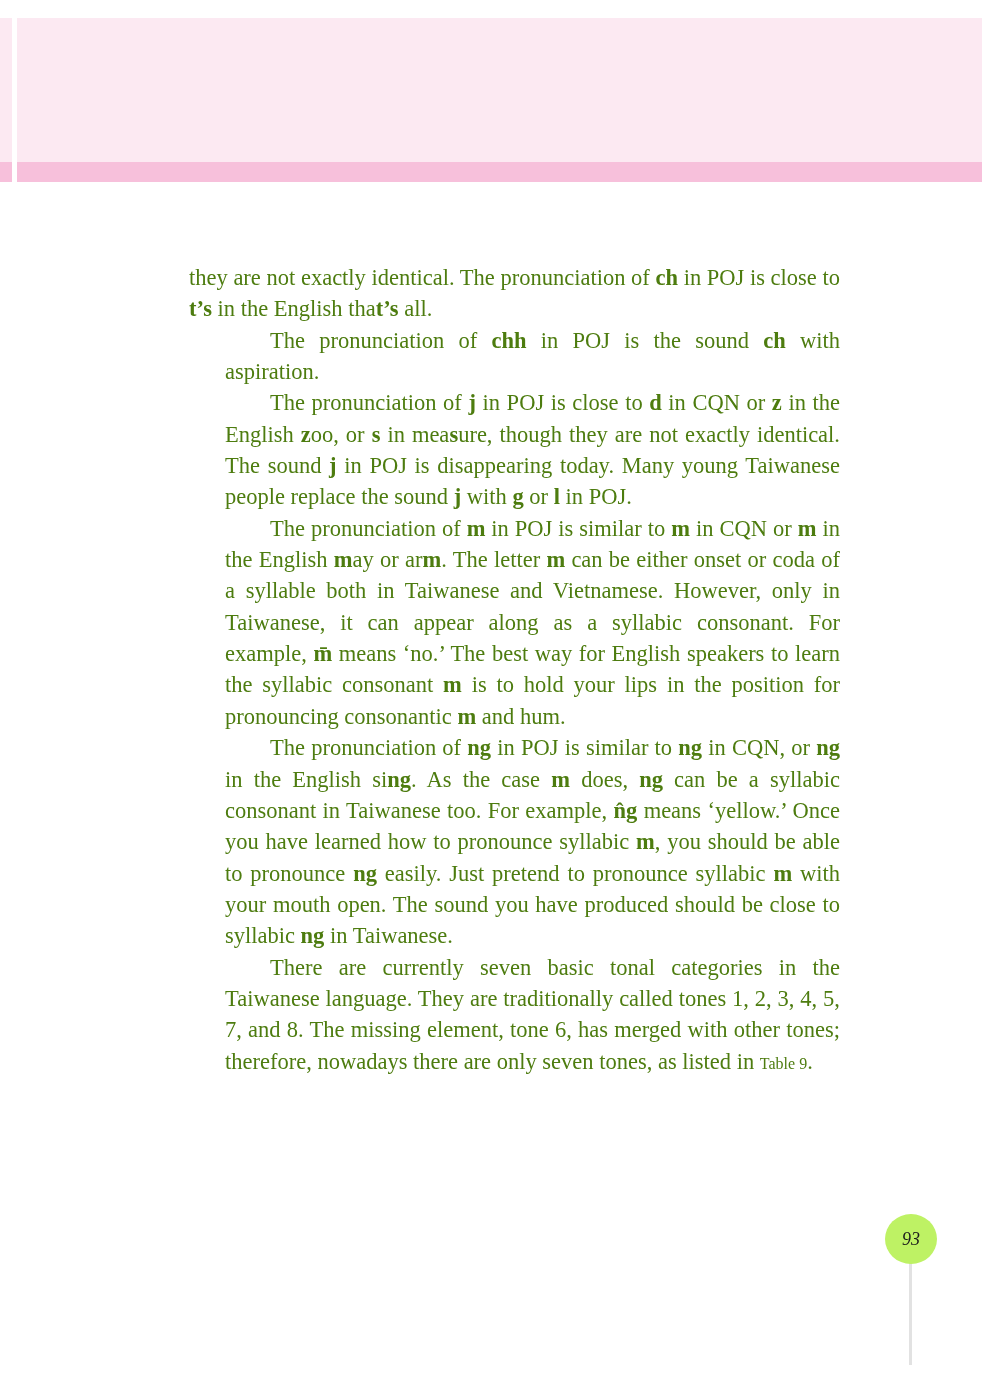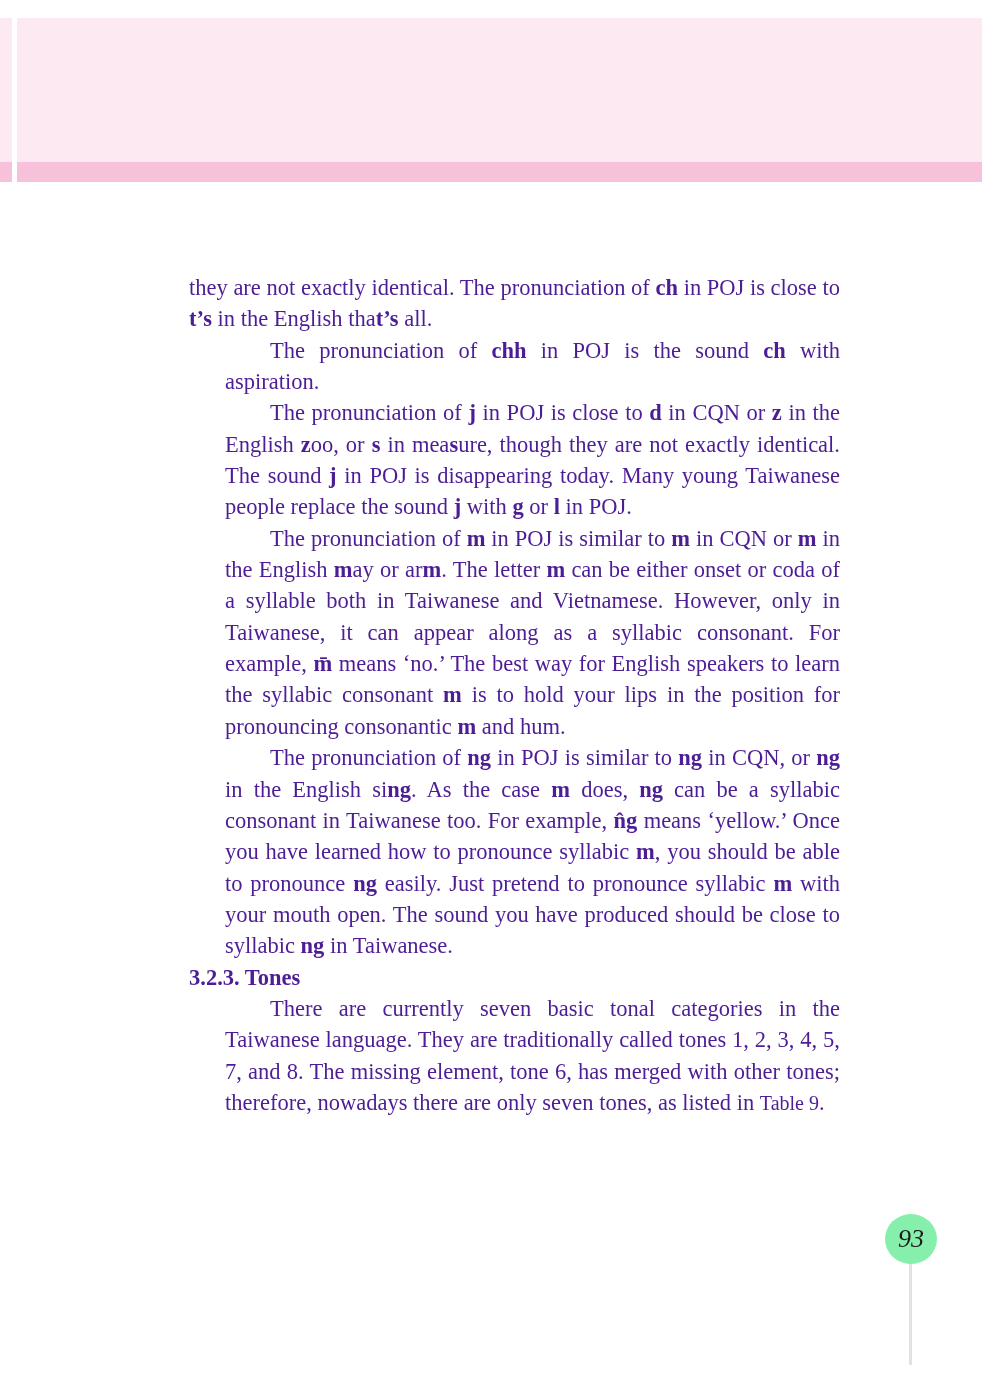--- a/index.html
+++ b/index.html
@@ -22,51 +22,51 @@
     position: absolute;
     left: 17px; top: 18px;
     width: 965px; height: 164px;
   }
   .band-light { width: 100%; height: 144px; background: var(--band-light, #fce9f2); }
   .band-dark  { width: 100%; height: 20px;  background: var(--band-dark,  #f7c0db); }
 
   
   .text-block {
     position: absolute;
-    left: 189px; top: 272px;
+    left: 189px; top: 262px;
     width: 651px;
     font-size: 22.5px;
     line-height: 31.35px;
-    color: #4c1d95;
+    color: #4d7c0f;
     text-align: justify;
   }
   .para { margin: 0; }
   .para.indent { text-indent: 45px; margin-left: 36px; }
   .para.heading { font-weight: bold; text-align: left; }
   .para b { font-weight: bold; }
-  .ref { font-size: 20px; }
+  .ref { font-size: 16px; }
 
   
   .pagenum-line {
     position: absolute;
     left: 909px; top: 1257px;
     width: 3px; height: 108px;
     background: #e2e2e2;
   }
   .pagenum-circle {
     position: absolute;
     left: 885px; top: 1214px;
     width: 52px; height: 50px;
     border-radius: 50%;
-    background: #86efac;
+    background: #bef264;
     display: flex;
     align-items: center;
     justify-content: center;
     font-style: italic;
-    font-size: 26px;
+    font-size: 18px;
     color: #1c1c1c;
   }
 </style>
 </head>
 <body style="--band-light: #fce9f2; --band-dark: #f7c0db;">
 
 <div class="accent-strip">
   <div class="band-light"></div>
   <div class="band-dark"></div>
 </div>
@@ -74,20 +74,19 @@
   <div class="band-light"></div>
   <div class="band-dark"></div>
 </div>
 
 <div class="text-block">
     <div class="para"><span>they are not exactly identical. The pronunciation of </span><b>ch</b><span> in POJ is close to </span><b>t’s</b><span> in the English tha</span><b>t’s</b><span> all.</span></div>
     <div class="para indent"><span>The pronunciation of </span><b>chh</b><span> in POJ is the sound </span><b>ch</b><span> with aspiration.</span></div>
     <div class="para indent"><span>The pronunciation of </span><b>j</b><span> in POJ is close to </span><b>d</b><span> in CQN or </span><b>z</b><span> in the English </span><b>z</b><span>oo, or </span><b>s</b><span> in mea</span><b>s</b><span>ure, though they are not exactly identical. The sound </span><b>j</b><span> in POJ is disappearing today. Many young Taiwanese people replace the sound </span><b>j</b><span> with </span><b>g</b><span> or </span><b>l</b><span> in POJ.</span></div>
     <div class="para indent"><span>The pronunciation of </span><b>m</b><span> in POJ is similar to </span><b>m</b><span> in CQN or </span><b>m</b><span> in the English </span><b>m</b><span>ay or ar</span><b>m</b><span>. The letter </span><b>m</b><span> can be either onset or coda of a syllable both in Taiwanese and Vietnamese. However, only in Taiwanese, it can appear along as a syllabic consonant. For example, </span><b>m̄</b><span> means ‘no.’ The best way for English speakers to learn the syllabic consonant </span><b>m</b><span> is to hold your lips in the position for pronouncing consonantic </span><b>m</b><span> and hum.</span></div>
     <div class="para indent"><span>The pronunciation of </span><b>ng</b><span> in POJ is similar to </span><b>ng</b><span> in CQN, or </span><b>ng</b><span> in the English si</span><b>ng</b><span>. As the case </span><b>m</b><span> does, </span><b>ng</b><span> can be a syllabic consonant in Taiwanese too. For example, </span><b>n̂g</b><span> means ‘yellow.’ Once you have learned how to pronounce syllabic </span><b>m</b><span>, you should be able to pronounce </span><b>ng</b><span> easily. Just pretend to pronounce syllabic </span><b>m</b><span> with your mouth open. The sound you have produced should be close to syllabic </span><b>ng</b><span> in Taiwanese.</span></div>
-    <div class="para heading">3.2.3. Tones</div>
     <div class="para indent"><span>There are currently seven basic tonal categories in the Taiwanese language. They are traditionally called tones 1, 2, 3, 4, 5, 7, and 8. The missing element, tone 6, has merged with other tones; therefore, nowadays there are only seven tones, as listed in </span><span class="ref">Table 9</span><span>.</span></div>
   </div>
 
 <div class="pagenum-line"></div>
 <div class="pagenum-circle">
   <span>93</span>
 </div>
 
 </body></html>

